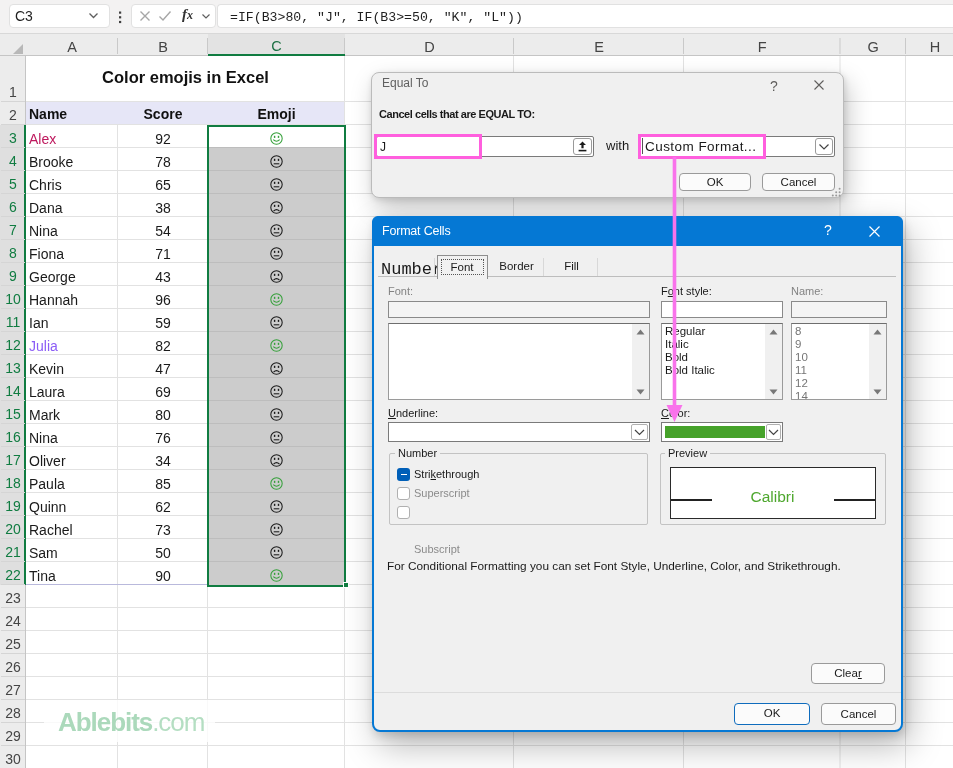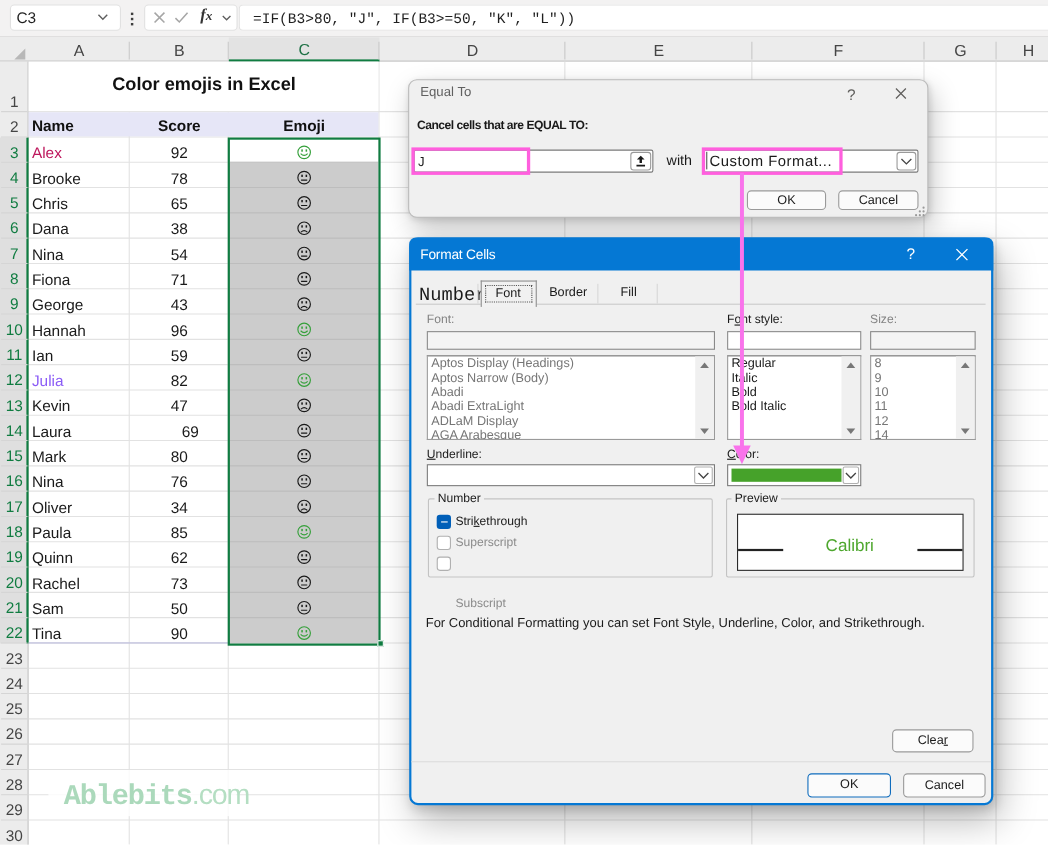--- a/index.html
+++ b/index.html
@@ -266,21 +266,21 @@
     </svg>
     <div class="abs" style="left:29px;top:361px;font-size:14px;color:#1a1a1a;">Kevin</div>
     <div class="abs" style="left:118px;top:361px;width:90px;text-align:center;font-size:14px;color:#1a1a1a;">47</div>
     <svg class="abs" style="left:269.0px;top:360.5px;" width="15" height="15">
       <circle cx="7.5" cy="7.5" r="5.7" stroke="#1a1a1a" stroke-width="1.05" fill="none"></circle>
       <rect x="4.9" y="4.8" width="1.4" height="2.1" fill="#1a1a1a"></rect>
       <rect x="8.8" y="4.8" width="1.4" height="2.1" fill="#1a1a1a"></rect>
       <path d="M4.6 11 Q7.5 8.2 10.4 11" stroke="#1a1a1a" stroke-width="1.05" fill="none"></path>
     </svg>
     <div class="abs" style="left:29px;top:384px;font-size:14px;color:#1a1a1a;">Laura</div>
-    <div class="abs" style="left:128px;top:384px;width:90px;text-align:center;font-size:14px;color:#1a1a1a;">69</div>
+    <div class="abs" style="left:118px;top:384px;width:90px;text-align:center;font-size:14px;color:#1a1a1a;">69</div>
     <svg class="abs" style="left:269.0px;top:383.5px;" width="15" height="15">
       <circle cx="7.5" cy="7.5" r="5.7" stroke="#1a1a1a" stroke-width="1.05" fill="none"></circle>
       <rect x="4.9" y="4.8" width="1.4" height="2.1" fill="#1a1a1a"></rect>
       <rect x="8.8" y="4.8" width="1.4" height="2.1" fill="#1a1a1a"></rect>
       <line x1="4.7" y1="9.8" x2="10.3" y2="9.8" stroke="#1a1a1a" stroke-width="1.05"></line>
     </svg>
     <div class="abs" style="left:29px;top:407px;font-size:14px;color:#1a1a1a;">Mark</div>
     <div class="abs" style="left:118px;top:407px;width:90px;text-align:center;font-size:14px;color:#1a1a1a;">80</div>
     <svg class="abs" style="left:269.0px;top:406.5px;" width="15" height="15">
       <circle cx="7.5" cy="7.5" r="5.7" stroke="#1a1a1a" stroke-width="1.05" fill="none"></circle>
@@ -341,21 +341,21 @@
     <svg class="abs" style="left:269.0px;top:567.5px;" width="15" height="15">
       <circle cx="7.5" cy="7.5" r="5.7" stroke="#35A03A" stroke-width="1.05" fill="none"></circle>
       <rect x="4.9" y="4.8" width="1.4" height="2.1" fill="#35A03A"></rect>
       <rect x="8.8" y="4.8" width="1.4" height="2.1" fill="#35A03A"></rect>
       <path d="M4.3 8.7 Q7.5 11.9 10.7 8.7" stroke="#35A03A" stroke-width="1.05" fill="none"></path>
     </svg>
     <div class="abs" style="left:26px;top:584px;width:182px;height:1px;background:#B9B9DC;"></div>
     <div class="abs tb" style="left:207px;top:125px;width:139px;height:462.0px;border:2px solid #107C41;"></div>
     <div class="abs" style="left:343px;top:582.1px;width:6px;height:6px;background:#107C41;border:1px solid #fff;box-sizing:border-box;"></div>
     <div class="abs" style="left:44px;top:700px;width:171px;height:42px;background:rgba(255,255,255,.8);"></div>
-    <div class="abs" style="left:58px;top:707px;font-size:26px;letter-spacing:-1.05px;color:#ABD9BB;"><span style="font-weight:bold;font-family:Liberation Mono, monospace;">Ablebits</span><span style="color:#B4DEC2;">.com</span></div>
+    <div class="abs" style="left:58px;top:707px;font-size:26px;letter-spacing:-1.05px;color:#ABD9BB;"><span style="font-weight:bold;">Ablebits</span><span style="color:#B4DEC2;">.com</span></div>
     <div class="abs tb" style="left:371px;top:72px;width:473px;height:126px;background:#F0F0F0;border:1px solid #BBBBBB;border-radius:8px;box-shadow:4px 10px 24px rgba(0,0,0,.22), 1px 2px 6px rgba(0,0,0,.12);"></div>
     <div class="abs" style="left:382px;top:76px;font-size:12px;color:#606060;">Equal To</div>
     <div class="abs" style="left:770px;top:78px;font-size:14px;color:#5F5E5C;">?</div>
     <svg class="abs" style="left:813px;top:79px;" width="12" height="12">
       <path d="M1.5 1.5 L10.5 10.5 M10.5 1.5 L1.5 10.5" stroke="#5F5E5C" stroke-width="1.1" fill="none"></path>
     </svg>
     <div class="abs" style="left:379px;top:108px;font-size:11px;letter-spacing:-0.45px;font-weight:bold;color:#1a1a1a;">Cancel cells that are EQUAL TO:</div>
     <div class="abs tb" style="left:376px;top:136px;width:218px;height:21px;background:#fff;border:1px solid #7A7A7A;border-radius:2px;"></div>
     <div class="abs" style="left:380px;top:140px;font-size:12px;color:#1a1a1a;">J</div>
     <div class="abs tb" style="left:573px;top:138px;width:19px;height:17px;background:#fff;border:1px solid #9a9a9a;border-radius:3px;"></div>
@@ -396,33 +396,25 @@
     <div class="abs" style="left:381px;top:259.5px;width:53px;text-align:center;font-size:17px;color:#1a1a1a;font-family:Liberation Mono, monospace;">Number</div>
     <div class="abs" style="left:434px;top:258px;width:1px;height:18px;background:#D8D8D8;"></div>
     <div class="abs" style="left:543px;top:258px;width:1px;height:18px;background:#D8D8D8;"></div>
     <div class="abs" style="left:597px;top:258px;width:1px;height:18px;background:#D8D8D8;"></div>
     <div class="abs tb" style="left:436.5px;top:254.5px;width:51.5px;height:24.5px;background:#F1F1F1;border:1px solid #8e8e8e;border-bottom:none;"></div>
     <div class="abs tb" style="left:440.5px;top:258.5px;width:43px;height:16.5px;border:1px dotted #555;text-align:center;font-size:11.5px;color:#1a1a1a;line-height:15px;">Font</div>
     <div class="abs" style="left:490px;top:259.5px;width:53px;text-align:center;font-size:11.5px;color:#1a1a1a;">Border</div>
     <div class="abs" style="left:546px;top:259.5px;width:51px;text-align:center;font-size:11.5px;color:#1a1a1a;">Fill</div>
     <div class="abs" style="left:388px;top:285px;font-size:11px;color:#838383;">Font:</div>
     <div class="abs" style="left:661px;top:285px;font-size:11px;color:#1a1a1a;">F<u>o</u>nt style:</div>
-    <div class="abs" style="left:791px;top:285px;font-size:11px;color:#838383;">Size:</div>
+    <div class="abs" style="left:791px;top:285px;font-size:11px;color:#838383;">Name:</div>
     <div class="abs tb" style="left:388px;top:301px;width:262px;height:17px;background:#F4F4F4;border:1px solid #8A8A8A;"></div>
     <div class="abs tb" style="left:661px;top:301px;width:122px;height:17px;background:#fff;border:1px solid #8A8A8A;"></div>
     <div class="abs tb" style="left:791px;top:301px;width:96px;height:17px;background:#F4F4F4;border:1px solid #8A8A8A;"></div>
     <div class="abs tb" style="left:388px;top:323px;width:262px;height:77px;background:#fff;border:1px solid #9a9a9a;border-top-color:#6e6e6e;"></div>
-    <div class="abs" style="left:389px;top:324px;width:260px;height:75px;overflow:hidden;">
-      <div class="abs" style="left:3px;top:0.5px;font-size:11.5px;color:#767676;white-space:nowrap;">Aptos Display (Headings)</div>
-      <div class="abs" style="left:3px;top:13.6px;font-size:11.5px;color:#767676;white-space:nowrap;">Aptos Narrow (Body)</div>
-      <div class="abs" style="left:3px;top:26.7px;font-size:11.5px;color:#767676;white-space:nowrap;">Abadi</div>
-      <div class="abs" style="left:3px;top:39.8px;font-size:11.5px;color:#767676;white-space:nowrap;">Abadi ExtraLight</div>
-      <div class="abs" style="left:3px;top:52.9px;font-size:11.5px;color:#767676;white-space:nowrap;">ADLaM Display</div>
-      <div class="abs" style="left:3px;top:66.0px;font-size:11.5px;color:#767676;white-space:nowrap;">AGA Arabesque</div>
-    </div>
     <div class="abs tb" style="left:632px;top:324px;width:17px;height:75px;background:#F0F0F0;"></div>
     <svg class="abs" style="left:636px;top:329px;" width="9" height="6">
       <path d="M4.5 0.5 L8.5 5.5 L0.5 5.5 Z" fill="#777"></path>
     </svg>
     <svg class="abs" style="left:636px;top:389px;" width="9" height="6">
       <path d="M0.5 0.5 L8.5 0.5 L4.5 5.5 Z" fill="#777"></path>
     </svg>
     <div class="abs tb" style="left:661px;top:323px;width:122px;height:77px;background:#fff;border:1px solid #9a9a9a;border-top-color:#6e6e6e;"></div>
     <div class="abs" style="left:662px;top:324px;width:120px;height:75px;overflow:hidden;">
       <div class="abs" style="left:3px;top:0.5px;font-size:11.5px;color:#1a1a1a;white-space:nowrap;">Regular</div>

